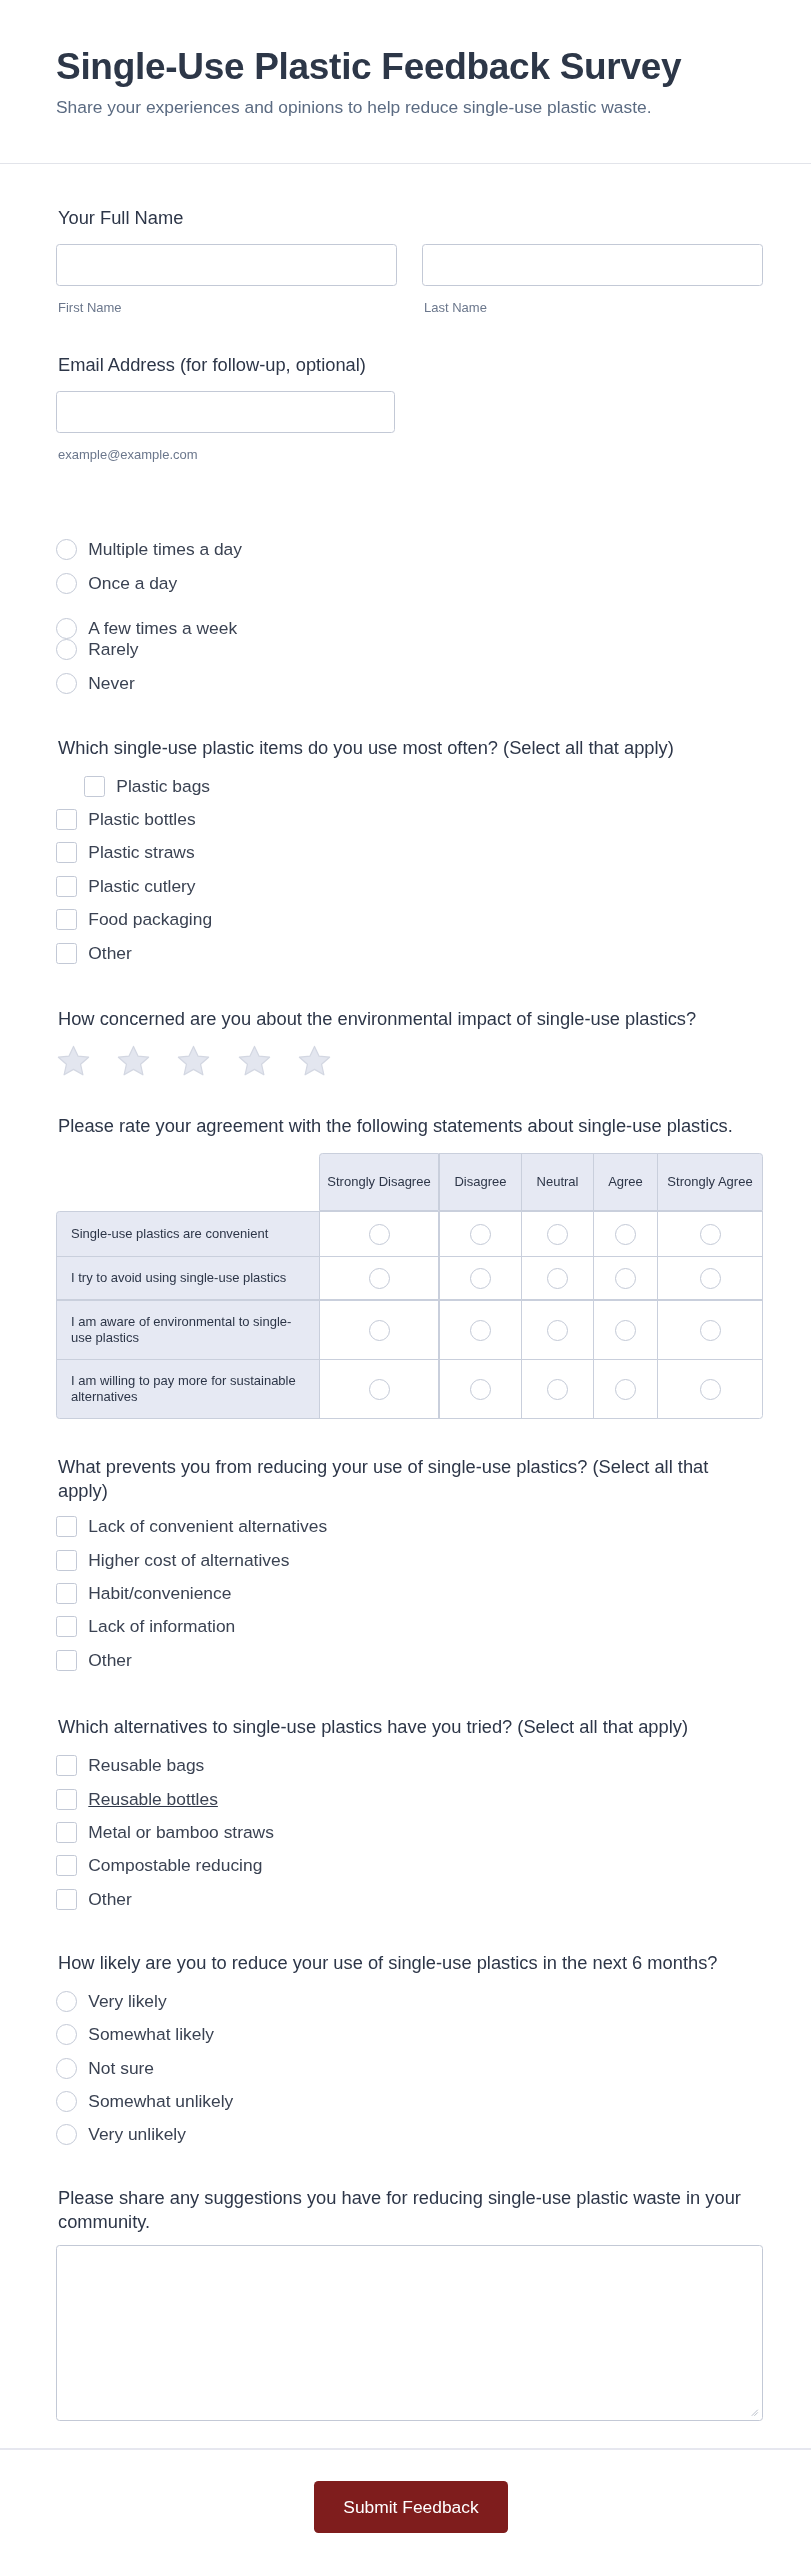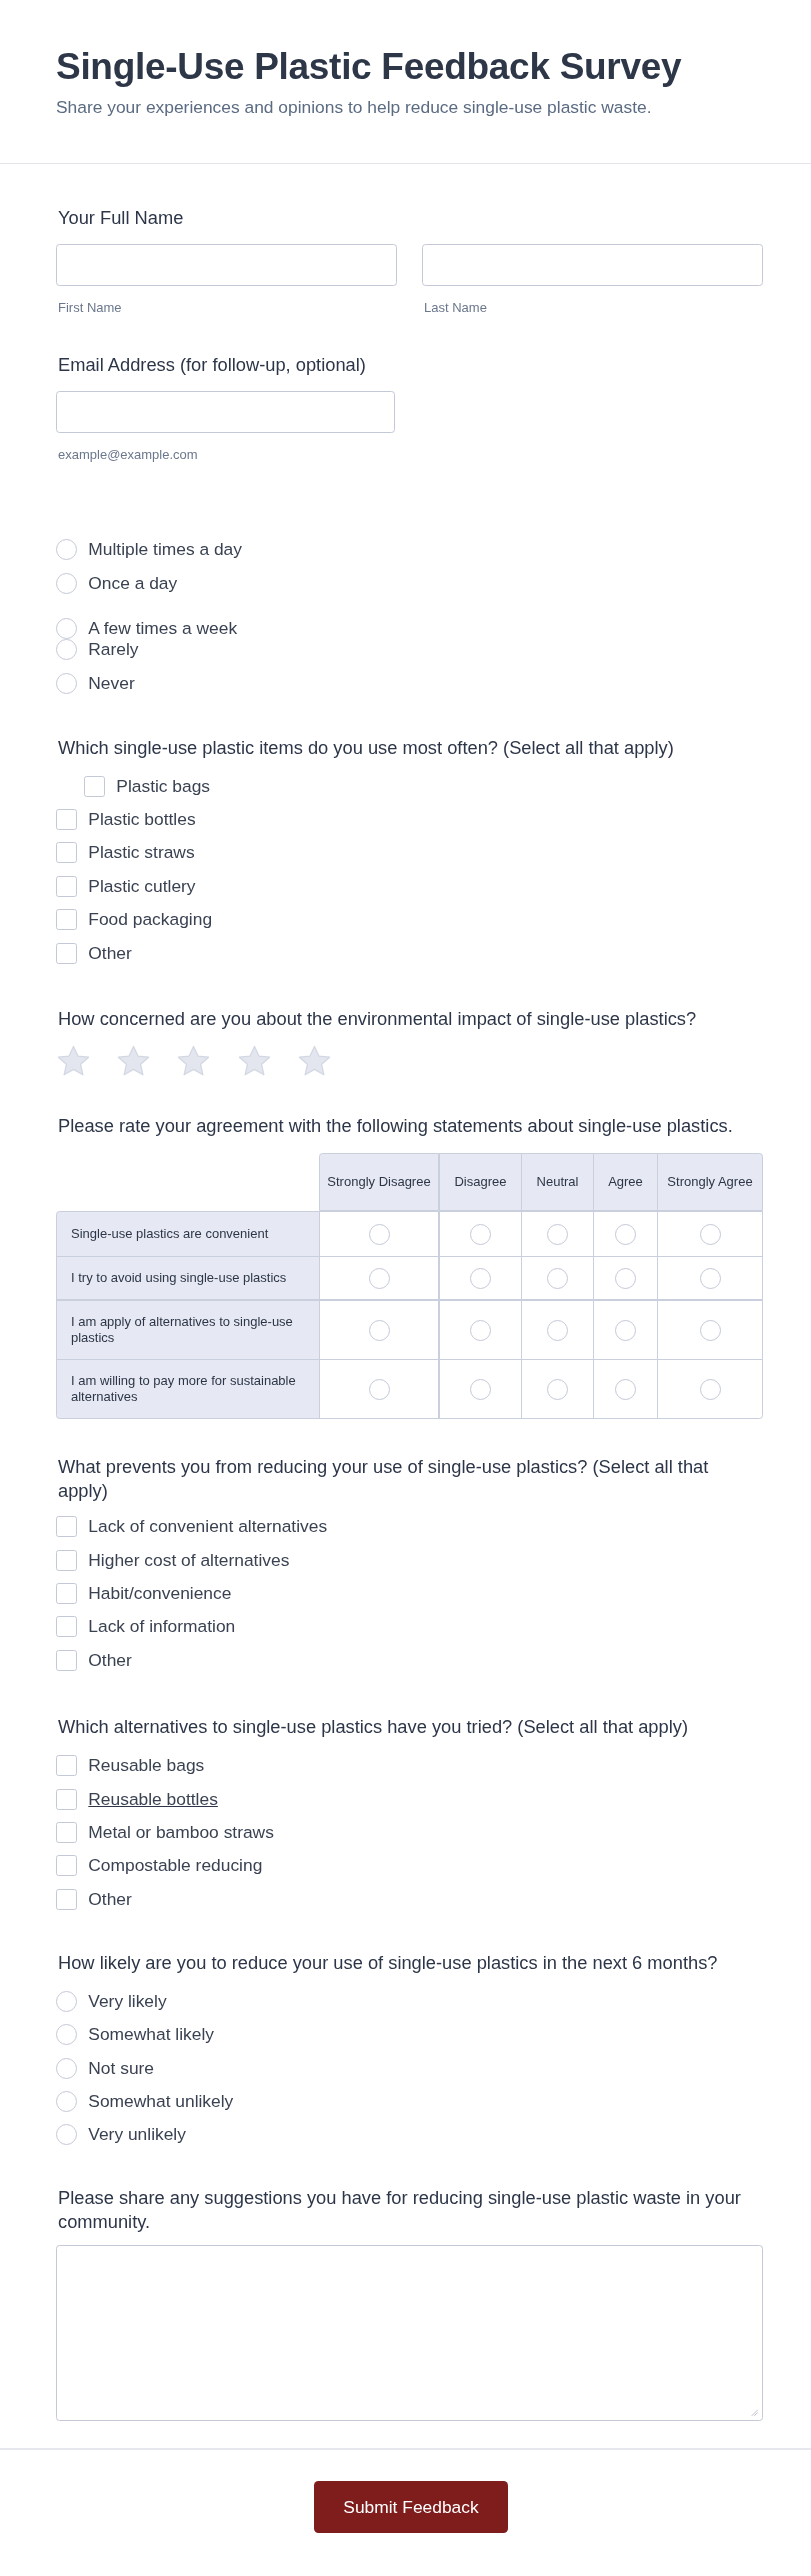--- a/index.html
+++ b/index.html
@@ -151,21 +151,21 @@
       </div>
       <div class="mcell mradio-cell" style="left: 465px; top: 103px; width: 73px; height: 44px;">
         <span class="mradio"></span>
       </div>
       <div class="mcell mradio-cell" style="left: 537px; top: 103px; width: 65px; height: 44px;">
         <span class="mradio"></span>
       </div>
       <div class="mcell mradio-cell" style="left: 601px; top: 103px; width: 106px; height: 44px;">
         <span class="mradio"></span>
       </div>
-      <div class="mcell mrowlabel" style="left: 0px; top: 147px; width: 264px; height: 60px;">I am apply of alternatives to single-use plastics</div>
+      <div class="mcell mrowlabel" style="left: 0px; top: 147px; width: 264px; height: 60px;">I am aware of environmental to single-use plastics</div>
       <div class="mcell mradio-cell" style="left: 263px; top: 147px; width: 120px; height: 60px;">
         <span class="mradio"></span>
       </div>
       <div class="mcell mradio-cell" style="left: 383px; top: 147px; width: 83px; height: 60px;">
         <span class="mradio"></span>
       </div>
       <div class="mcell mradio-cell" style="left: 465px; top: 147px; width: 73px; height: 60px;">
         <span class="mradio"></span>
       </div>
       <div class="mcell mradio-cell" style="left: 537px; top: 147px; width: 65px; height: 60px;">

